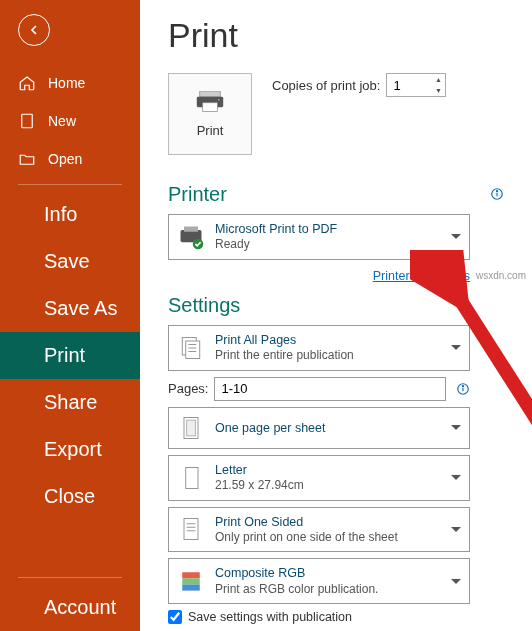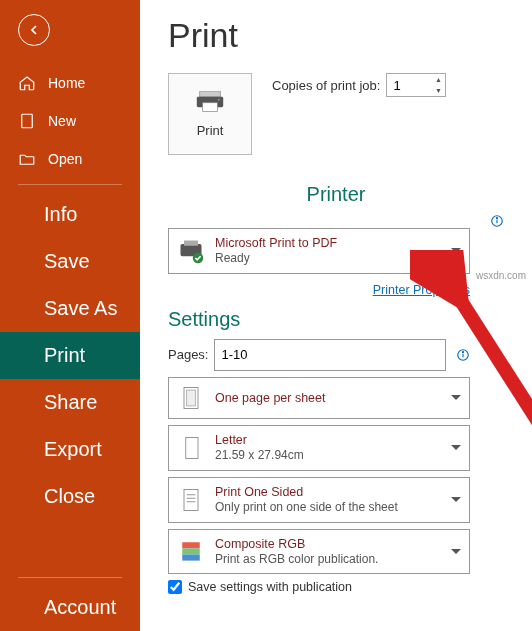--- a/index.html
+++ b/index.html
@@ -18,33 +18,33 @@
     .print-preview-row { display: flex; align-items: flex-start; gap: 20px; margin-bottom: 18px; }
     .print-preview-btn { width: 84px; height: 82px; border: 1px solid #bbb; display: flex; flex-direction: column; align-items: center; justify-content: center; background: #fafafa; cursor: pointer; }
     .print-preview-btn .pic { width: 30px; height: 22px; margin-bottom: 10px; }
     .print-preview-btn .lbl { font-size: 13px; }
     .copies-row { display: flex; align-items: center; gap: 6px; font-size: 13px; }
     .copies-input { width: 60px; height: 24px; border: 1px solid #aaa; padding: 0 18px 0 6px; font-size: 13px; position: relative; }
     .spinner-wrap { position: relative; display: inline-block; }
     .spin-btns { position: absolute; right: 1px; top: 1px; width: 14px; height: 22px; display: flex; flex-direction: column; }
     .spin-btns .s { flex: 1; font-size: 7px; display: flex; align-items: center; justify-content: center; cursor: pointer; color: #555; }
     .section-title { font-size: 20px; font-weight: 300; color: #097368; margin: 10px 0 8px; }
-    .section-row { display: flex; align-items: center; flex-direction: column; }
+    .section-row { display: flex; align-items: center; }
     .info-icon { margin-left: auto; width: 14px; height: 14px; color: #0a6ebd; cursor: pointer; }
     .dropdown { width: 302px; border: 1px solid #999; background: #fff; display: flex; align-items: center; padding: 6px 8px; gap: 10px; cursor: pointer; position: relative; margin-bottom: 6px; }
     .dropdown .dicon { width: 28px; height: 28px; display: flex; align-items: center; justify-content: center; flex-shrink: 0; }
     .dropdown .dtexts { display: flex; flex-direction: column; font-size: 12.5px; line-height: 1.3; flex: 1; }
-    .dropdown .dtitle { color: #7f1d1d; }
+    .dropdown .dtitle { color: #0c4a6e; }
     .dropdown .dsub { color: #555; font-size: 12px; }
     .dropdown .caret { width: 0; height: 0; border-left: 5px solid transparent; border-right: 5px solid transparent; border-top: 5px solid #555; margin-left: 6px; }
     .link-row { text-align: right; width: 302px; margin-bottom: 10px; }
     .link { color: #0a6ebd; text-decoration: underline; font-size: 12.5px; cursor: pointer; }
     .pages-row { display: flex; align-items: center; width: 302px; margin-bottom: 6px; gap: 6px; }
     .pages-label { font-size: 13px; }
-    .pages-input { flex: 1; border: 1px solid #999; height: 32px; padding: 0 6px; font-size: 13px; }
+    .pages-input { flex: 1; border: 1px solid #999; height: 24px; padding: 0 6px; font-size: 13px; }
     .checkbox-row { display: flex; align-items: flex-end; gap: 6px; font-size: 12.5px; margin-top: 4px; }
     .checkbox-row input { width: 14px; height: 14px; }
     .arrow-overlay { position: absolute; top: 250px; left: 270px; width: 220px; height: 320px; pointer-events: none; }
     .watermark { position: absolute; right: 6px; top: 300px; font-size: 10px; color: #999; writing-mode: horizontal-tb; transform: rotate(0); }
   </style>
 </head>
 <body>
 
 <div class="sidebar">
   <div class="back-btn">
@@ -138,20 +138,36 @@
     </span>
     <span class="caret"></span>
   </div>
 
   <div class="link-row">
     <span class="link">Printer Properties</span>
   </div>
 
   <div class="section-title">Settings</div>
 
+  <div class="dropdown">
+    <span class="dicon">
+      <svg viewBox="0 0 32 32">
+          <rect x="6" y="4" width="16" height="20" fill="#fff" stroke="#888"></rect>
+          <rect x="10" y="8" width="16" height="20" fill="#fff" stroke="#888"></rect>
+          <line x1="13" y1="12" x2="22" y2="12" stroke="#888"></line>
+          <line x1="13" y1="16" x2="22" y2="16" stroke="#888"></line>
+          <line x1="13" y1="20" x2="22" y2="20" stroke="#888"></line>
+        </svg>
+    </span>
+    <span class="dtexts">
+      <span class="dtitle">Print All Pages</span>
+      <span class="dsub">Print the entire publication</span>
+    </span>
+    <span class="caret"></span>
+  </div>
 
   <div class="pages-row">
     <span class="pages-label">Pages:</span>
     <input class="pages-input" value="1-10" style="">
     <svg class="info-icon" style="margin-left:4px" viewBox="0 0 24 24" fill="none" stroke="#0a6ebd" stroke-width="2">
         <circle cx="12" cy="12" r="9"></circle>
         <line x1="12" y1="10" x2="12" y2="16"></line>
         <circle cx="12" cy="7" r="1" fill="#0a6ebd"></circle>
       </svg>
   </div>

